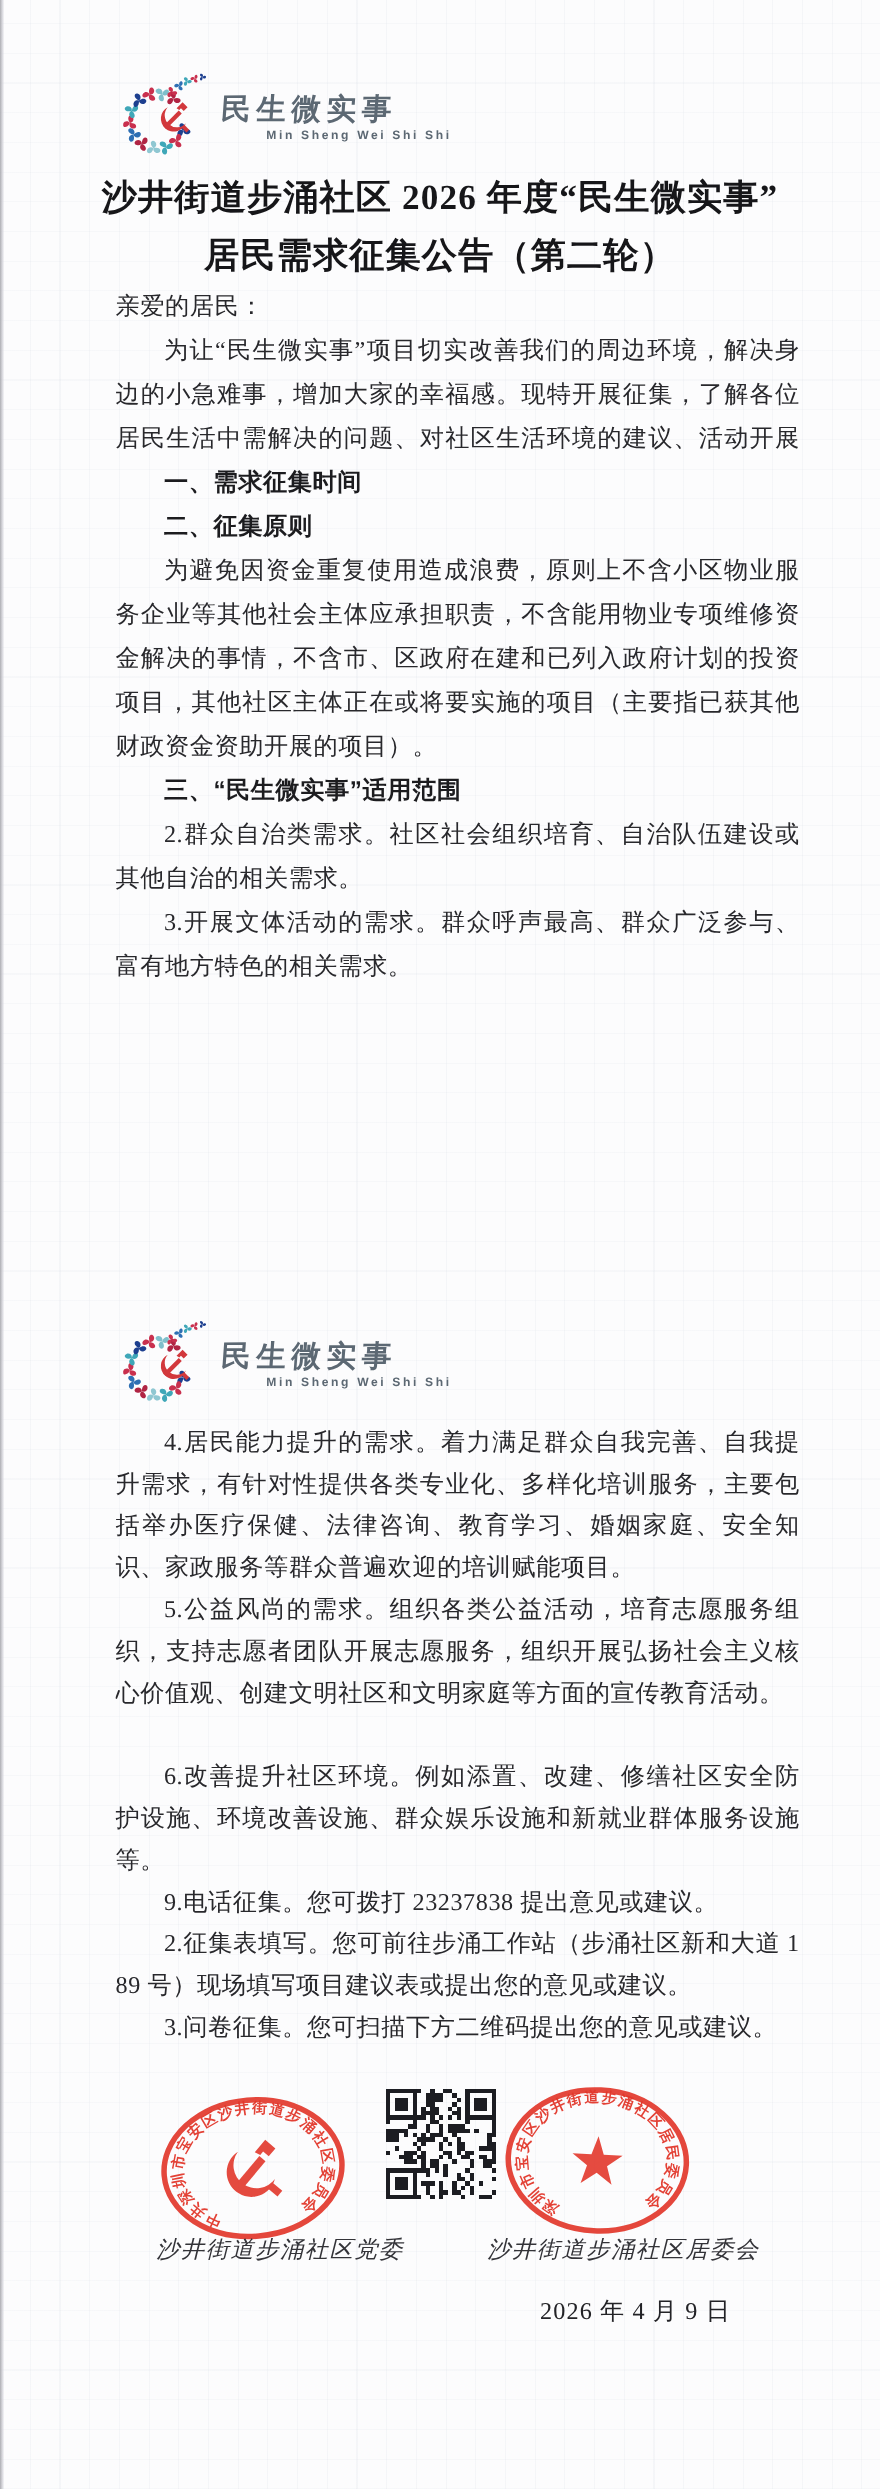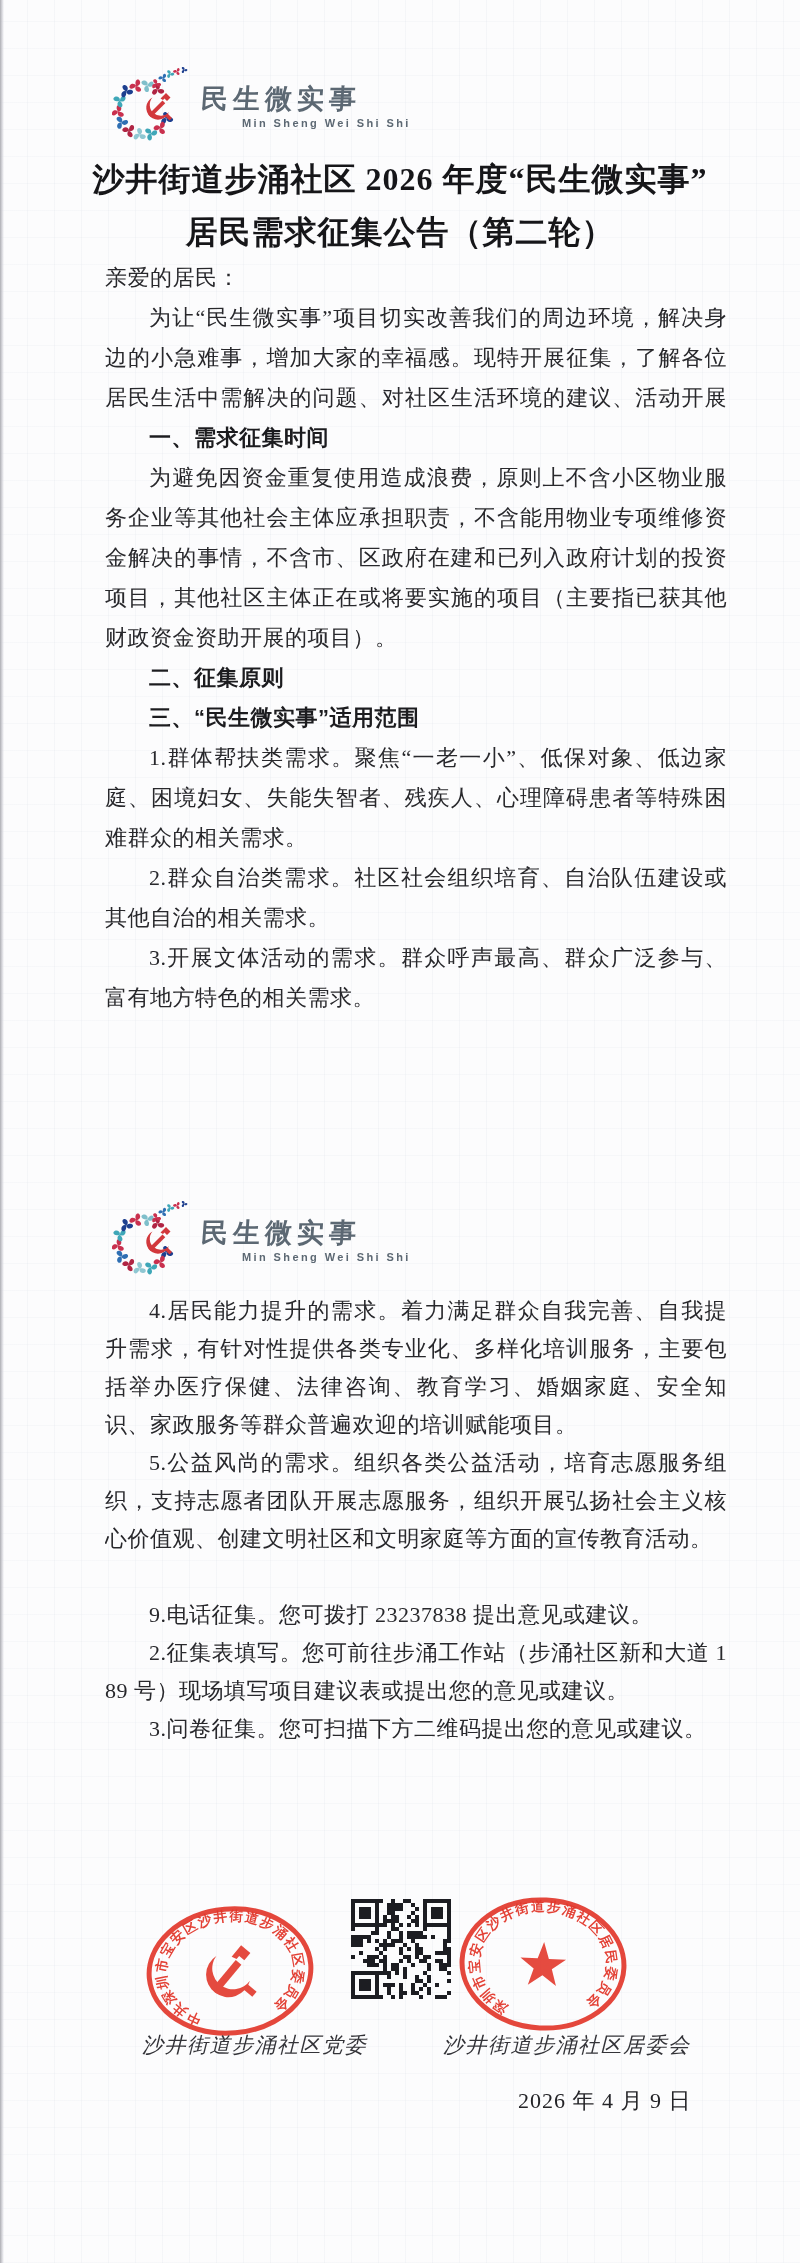--- a/index.html
+++ b/index.html
@@ -56,21 +56,21 @@
   .seal{position:absolute;}
   .seal-party{left:136px;top:1901px;transform:rotate(-5deg);}
   .seal-resident{left:449px;top:1893px;transform:rotate(3deg);}
   .seal text{font-family:"Liberation Serif",serif;font-weight:bold;}
   .qr{position:absolute;left:351px;top:1899px;}
   .caption{
     position:absolute;top:2031px;font-size:21px;letter-spacing:1.5px;color:#333338;font-style:italic;
   }
   .caption-party{left:142px;}
   .caption-resident{left:443px;}
-  .doc-date{position:absolute;left:518px;top:2086px;font-size:22px;color:#232327;letter-spacing:1px;}
+  .doc-date{position:absolute;left:491px;top:2086px;font-size:22px;color:#232327;letter-spacing:1px;}
 </style>
 </head>
 <body>
 
 <svg width="0" height="0" style="position:absolute" aria-hidden="true">
   <defs>
     <path id="petal" d="M0 0 C4.2 -8.5 11.5 -6 9.3 -0.8 C7.4 3.4 2 3.4 0 0 Z"></path>
     <g id="pinwheel">
       <use href="#petal"></use>
       <use href="#petal" transform="rotate(120)"></use>
@@ -121,24 +121,23 @@
 
 <div class="doc-title">
   <div>沙井街道步涌社区 2026 年度“民生微实事”</div>
   <div>居民需求征集公告（第二轮）</div>
 </div>
 
 <div class="text-block block-1">
   <p class="t hl1x40">亲爱的居民：</p>
   <p class="t ind hl3x40">为让“民生微实事”项目切实改善我们的周边环境，解决身边的小急难事，增加大家的幸福感。现特开展征集，了解各位居民生活中需解决的问题、对社区生活环境的建议、活动开展想法。</p>
   <p class="t ind hd hl1x40">一、需求征集时间</p>
+  <p class="t ind hd hl1x40">二、征集原则</p>
   <p class="t ind hl5x40">为避免因资金重复使用造成浪费，原则上不含小区物业服务企业等其他社会主体应承担职责，不含能用物业专项维修资金解决的事情，不含市、区政府在建和已列入政府计划的投资项目，其他社区主体正在或将要实施的项目（主要指已获其他财政资金资助开展的项目）。</p>
-  <p class="t ind hd hl1x40">二、征集原则</p>
   <p class="t ind hd hl1x40">三、“民生微实事”适用范围</p>
-  <p class="t ind hl3x40">1.群体帮扶类需求。聚焦“一老一小”、低保对象、低边家庭、困境妇女、失能失智者、残疾人、心理障碍患者等特殊困难群众的相关需求。</p>
   <p class="t ind hl2x40">2.群众自治类需求。社区社会组织培育、自治队伍建设或其他自治的相关需求。</p>
   <p class="t ind hl2x40">3.开展文体活动的需求。群众呼声最高、群众广泛参与、富有地方特色的相关需求。</p>
 </div>
 
 <div class="logo-block logo-2">
   <svg class="logo-mark" viewBox="0 0 80 86">
     <g class="logo-ring">
         <use href="#pinwheel" transform="translate(54.49231551964771,54.55050358314172) rotate(34) scale(0.66)" fill="#1d3f8f"></use>
         <use href="#pinwheel" transform="translate(48.36645926147493,63.98349500846628) rotate(78.2) scale(0.66)" fill="#c9304e"></use>
         <use href="#pinwheel" transform="translate(38.72542485937369,69.77641290737884) rotate(122.39999999999999) scale(0.66)" fill="#3fa7b8"></use>
@@ -161,20 +160,21 @@
   </svg>
   <div class="logo-words">
     <span class="logo-cn">民生微实事</span>
     <span class="logo-py">Min Sheng Wei Shi Shi</span>
   </div>
 </div>
 
 <div class="text-block block-2">
   <p class="t ind hl4x38">4.居民能力提升的需求。着力满足群众自我完善、自我提升需求，有针对性提供各类专业化、多样化培训服务，主要包括举办医疗保健、法律咨询、教育学习、婚姻家庭、安全知识、家政服务等群众普遍欢迎的培训赋能项目。</p>
   <p class="t ind hl4x38">5.公益风尚的需求。组织各类公益活动，培育志愿服务组织，支持志愿者团队开展志愿服务，组织开展弘扬社会主义核心价值观、创建文明社区和文明家庭等方面的宣传教育活动。</p>
+  <p class="t ind hl3x38">6.改善提升社区环境。例如添置、改建、修缮社区安全防护设施、环境改善设施、群众娱乐设施和新就业群体服务设施等。</p>
   <p class="t ind hl1x38">9.电话征集。您可拨打 23237838 提出意见或建议。</p>
   <p class="t ind hl2x38">2.征集表填写。您可前往步涌工作站（步涌社区新和大道 189 号）现场填写项目建议表或提出您的意见或建议。</p>
   <p class="t ind hl1x38">3.问卷征集。您可扫描下方二维码提出您的意见或建议。</p>
 </div>
 
 <svg class="seal seal-party" width="188" height="140" viewBox="0 0 188 140">
   <ellipse cx="94" cy="70" rx="81" ry="62" fill="none" stroke="#e2372b" stroke-width="5" opacity=".92"></ellipse>
   <path id="arc-party" d="M62,113 A64,50 0 1 1 126,113" fill="none"></path>
   <text font-size="13.5" fill="#e2372b" letter-spacing="1.5" opacity=".95">
     <textPath href="#arc-party" startOffset="0">中共深圳市宝安区沙井街道步涌社区委员会</textPath>

